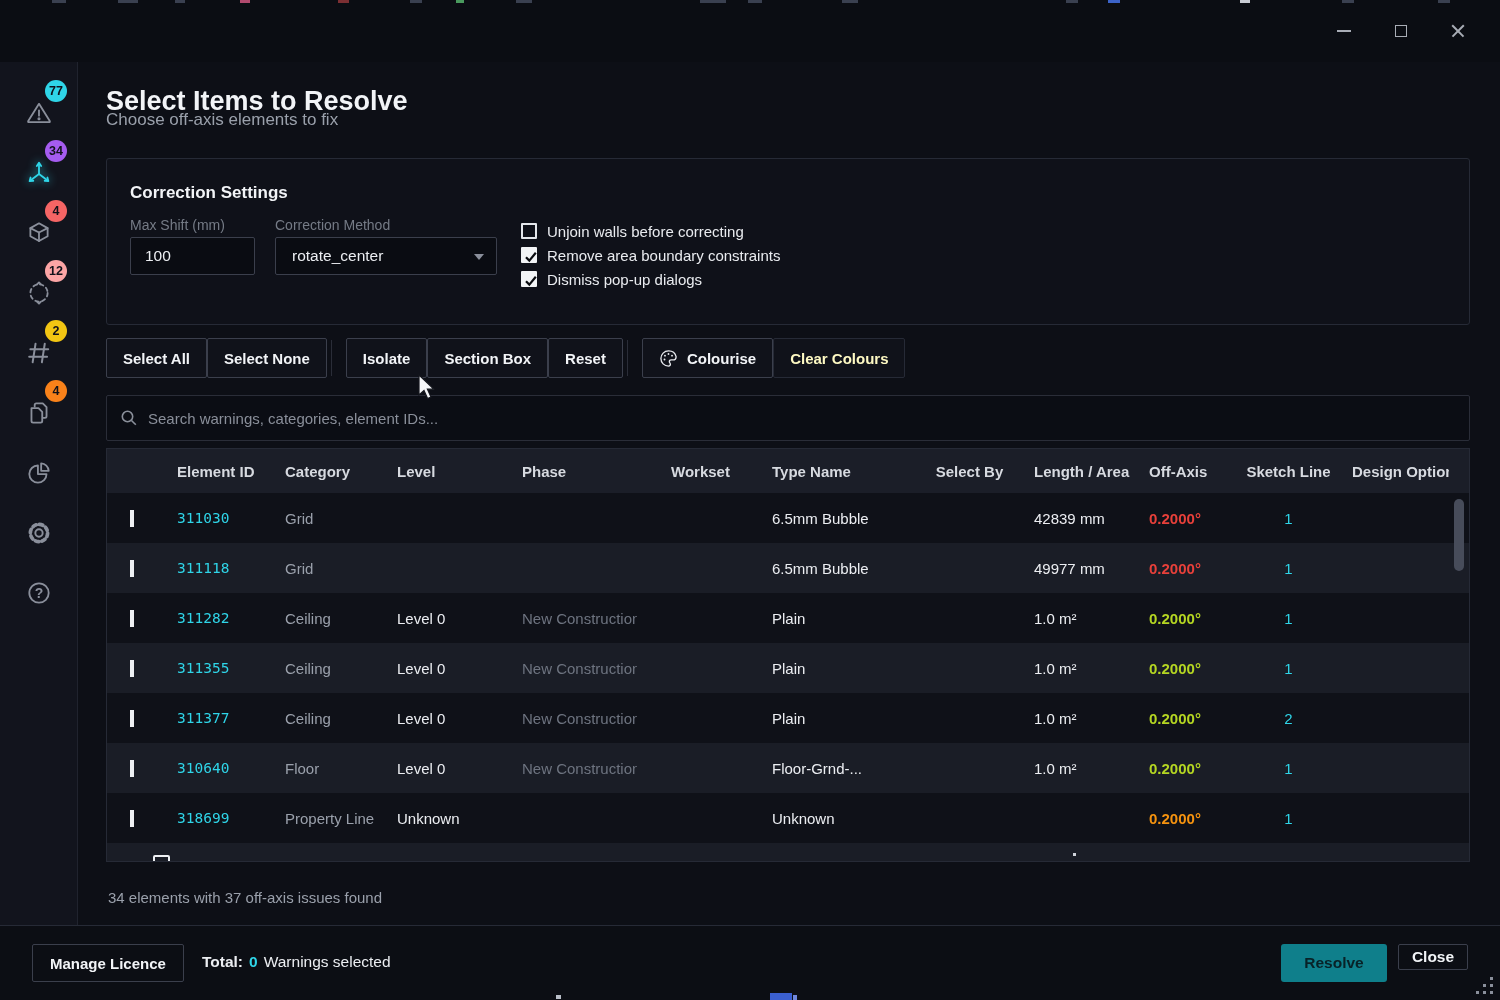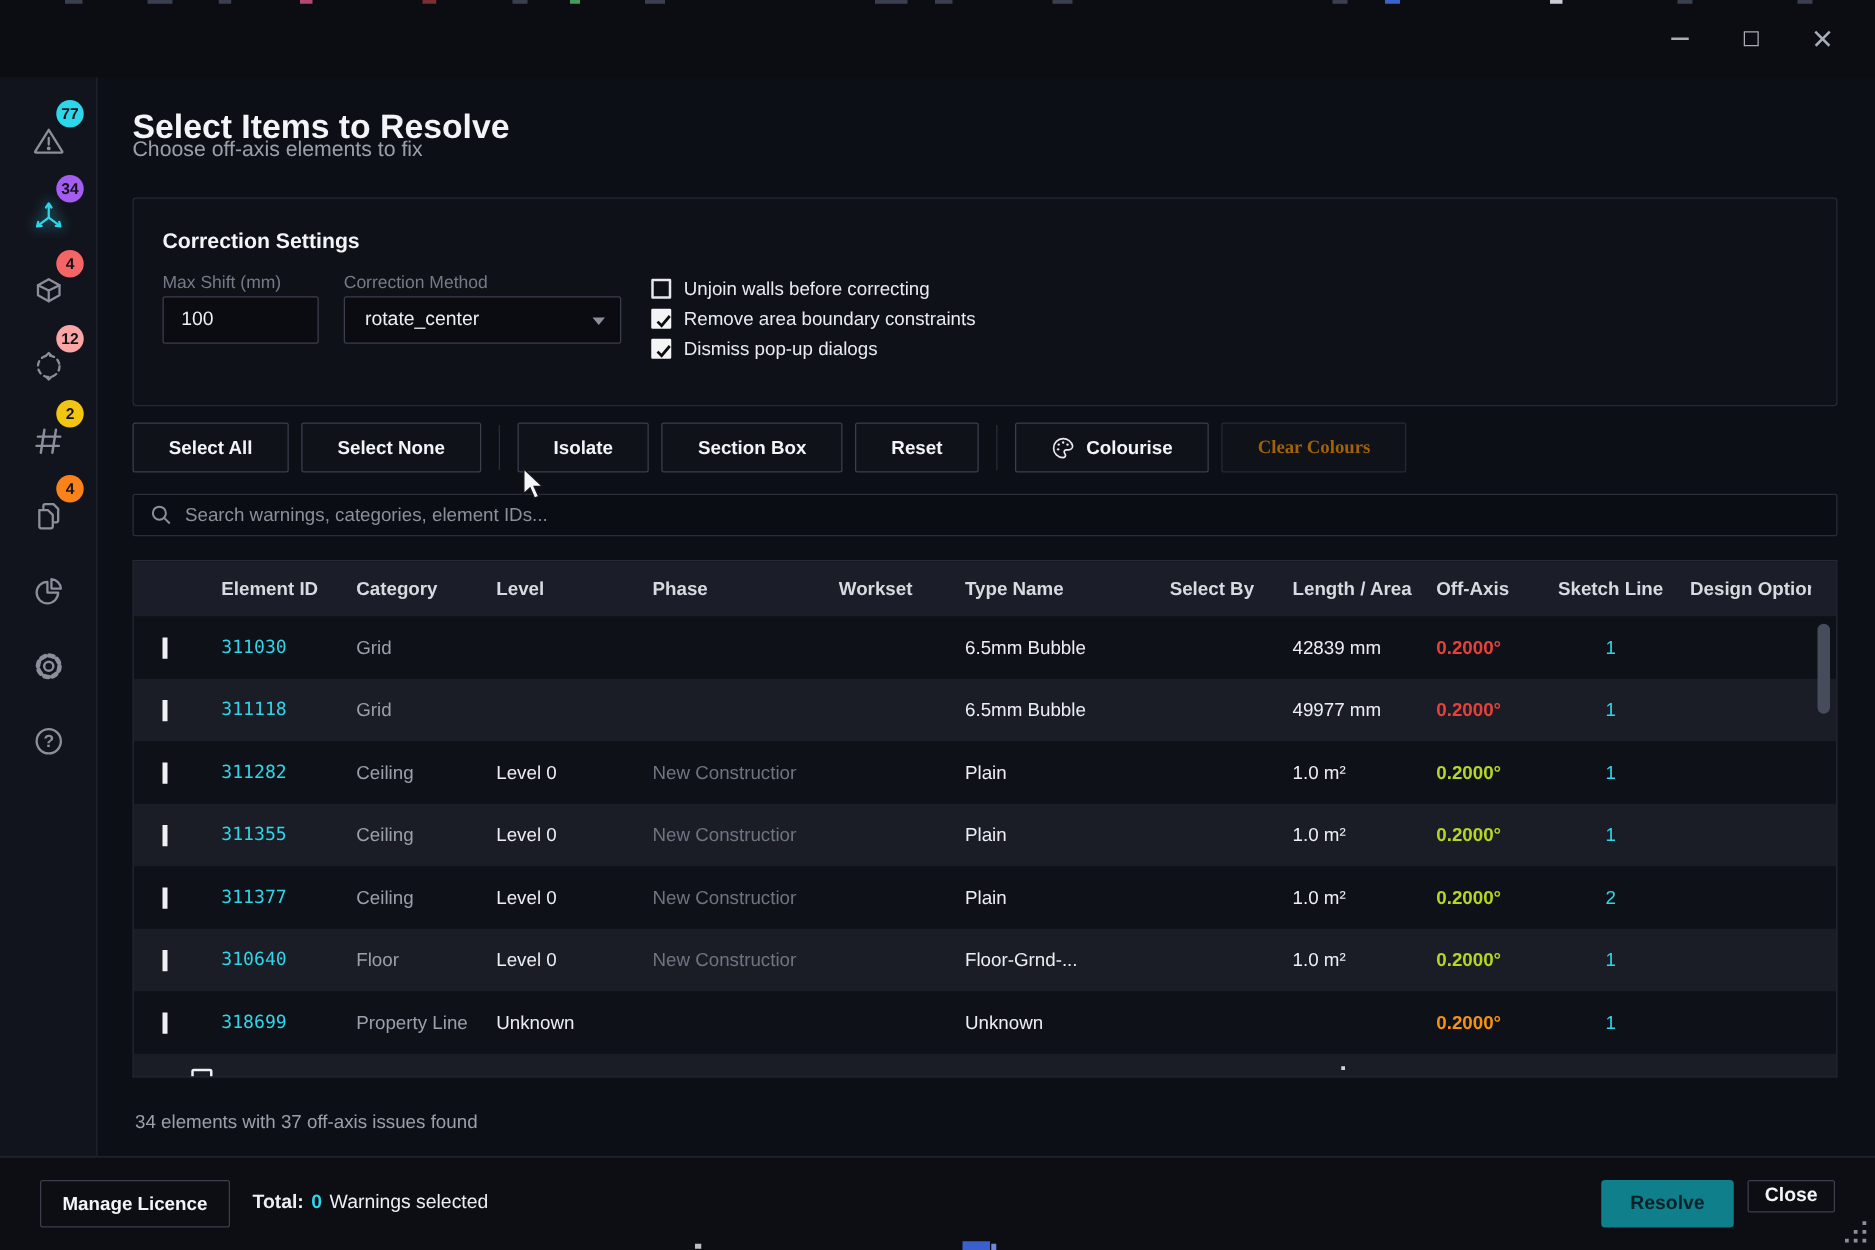--- a/index.html
+++ b/index.html
@@ -47,27 +47,27 @@
     color:#eceef2; font-size:15.5px; padding-left:16px; display:flex; align-items:center; }
   .dd-caret { position:absolute; right:12px; top:16px; width:0; height:0; border-left:5px solid transparent; border-right:5px solid transparent; border-top:6px solid #8a8f9b; }
   .cb-row { position:absolute; left:414px; height:20px; display:flex; align-items:center; }
   .cb-box { width:16px; height:16px; border:2px solid #e5e8ec; border-radius:1px; margin-right:10px; position:relative; background:transparent; flex:none; }
   .cb-row[data-checked="true"] .cb-box { background:#f2f4f6; border-color:#f2f4f6; }
   .cb-box svg { display:none; position:absolute; left:0px; top:0px; }
   .cb-row[data-checked="true"] .cb-box svg { display:block; }
   .cb-label { font-size:15px; color:#e9ebef; }
   
   .toolbar { position:absolute; left:27px; top:276px; height:40px; display:flex; align-items:center; }
-  .tbtn { height:40px; padding:0 28px; background:#10121a; border:1px solid #3b3f4c; border-radius:2px;
-    color:#f2f4f7; font-size:15px; font-weight:bold; display:flex; align-items:center; margin-right:10px; white-space:nowrap; }
+  .tbtn { height:40px; padding:0 16px; background:#10121a; border:1px solid #3b3f4c; border-radius:2px;
+    color:#f2f4f7; font-size:15px; font-weight:bold; display:flex; align-items:center; white-space:nowrap; }
   .tbtn svg { margin-right:9px; }
-  .tbtn.disabled { color:#a16207; border-color:#262a36; font-weight:bold;font-family:Liberation Serif, serif; }
+  .tbtn.disabled { color:#fef9c3; border-color:#262a36; font-weight:bold; }
   .tb-divider { width:1px; height:36px; background:#2a2d38; margin:0 7px 0 4px; flex:none; margin-right:14px; }
   
-  .searchbar { position:absolute; left:27px; top:333px; width:1364px; height:34px; background:#0b0d14; border:1px solid #2a2d38; border-radius:2px; display:flex; align-items:center; }
+  .searchbar { position:absolute; left:27px; top:333px; width:1364px; height:46px; background:#0b0d14; border:1px solid #2a2d38; border-radius:2px; display:flex; align-items:center; }
   .searchbar svg { margin:0 10px 0 13px; }
   .search-ph { font-size:15px; color:#8a8f9a; }
   
   .table { position:absolute; left:27px; top:386px; width:1364px; height:414px; border:1px solid #262a36; background:#0f1118; overflow:hidden; }
   .tr { display:grid; grid-template-columns:62px 108px 112px 125px 123px 127px 149px 113px 115px 92px 111px 105px; align-items:center; }
   .th { height:44px; background:#1b1e28; }
   .th .cell { font-weight:bold; color:#d7dae0; }
   .row { height:50px; }
   .row.alt { background:#1a1d26; }
   .row.partial { height:20px; background:#1a1d26; position:relative; overflow:hidden; }

